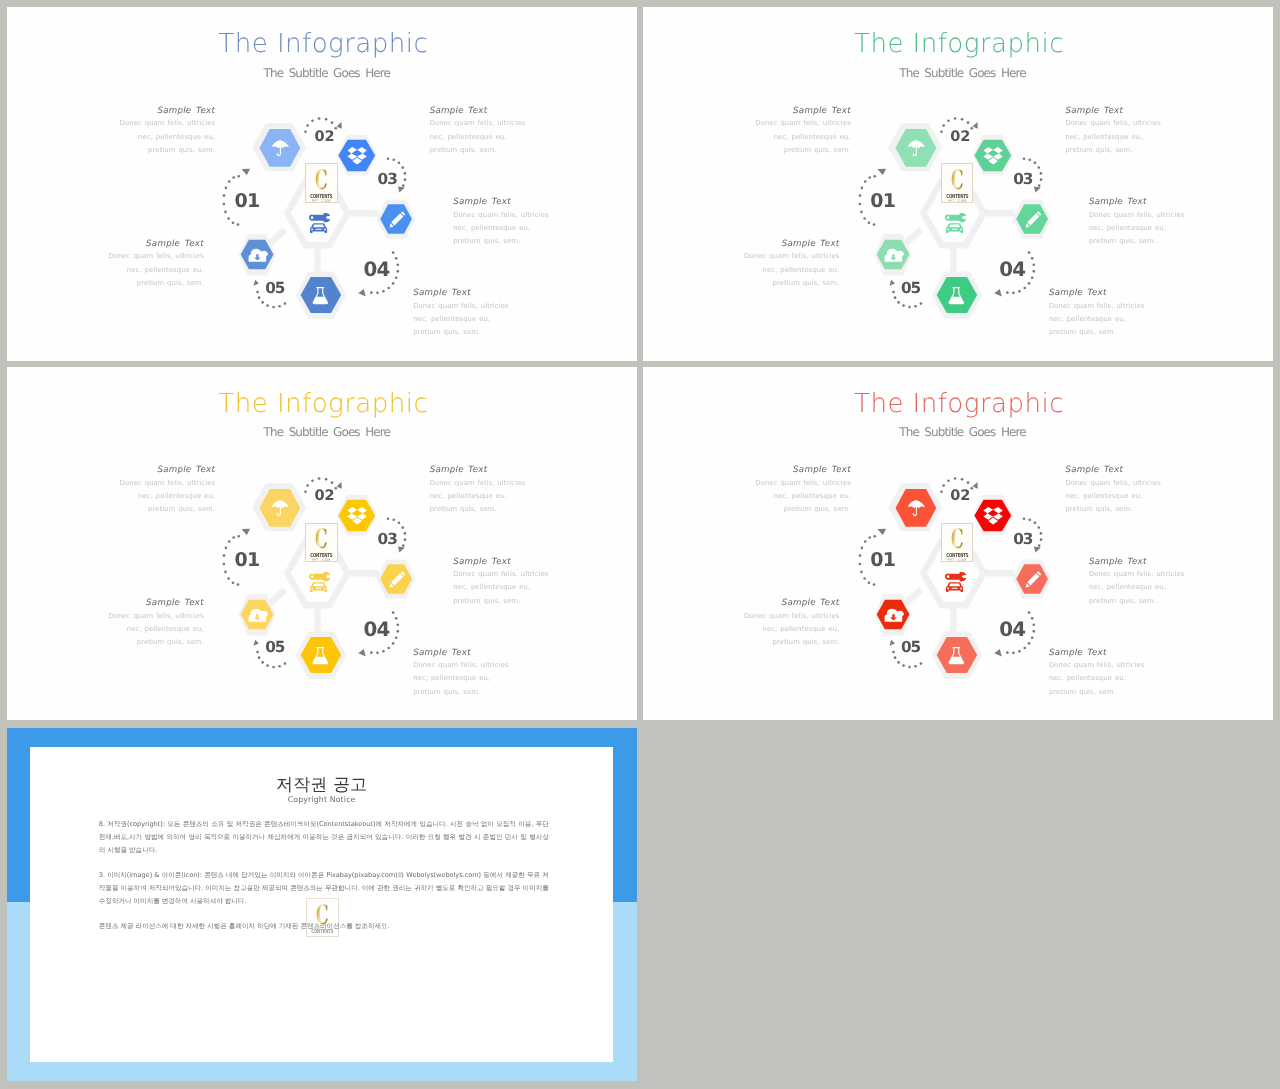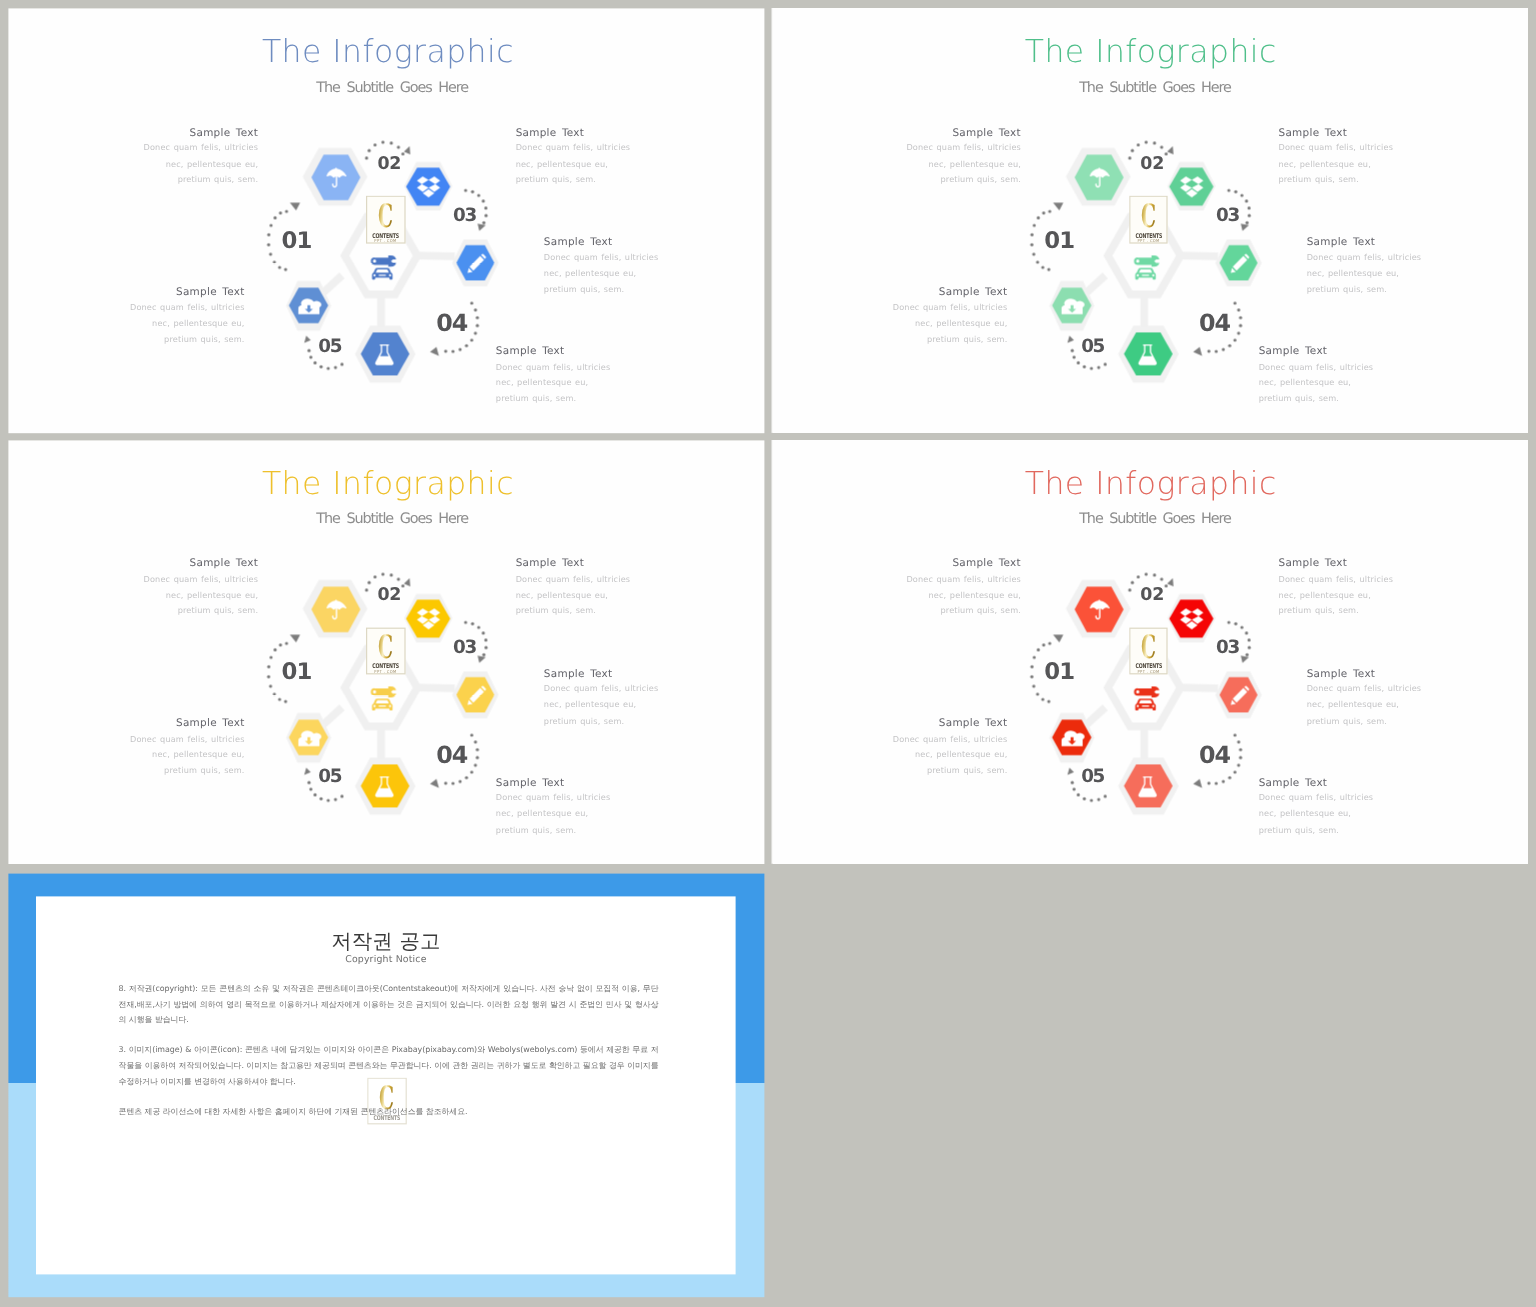--- a/index.html
+++ b/index.html
@@ -8,21 +8,21 @@
        font-family:"DejaVu Sans",sans-serif;overflow:hidden;
        -webkit-font-smoothing:antialiased;text-rendering:geometricPrecision;}
   .page{position:absolute;left:0;top:0;width:1280px;height:938px;}
   .slide{position:absolute;background:#fefefe;overflow:hidden;}
   .slide div{transform:translateZ(0);}
   .slide-title{position:absolute;left:0;right:0;text-align:center;
        font-weight:300;letter-spacing:0.4px;white-space:nowrap;transform:translateZ(0);}
   .slide-sub{position:absolute;left:0;right:0;text-align:center;
        color:#8d8d8d;white-space:nowrap;transform:translateZ(0);}
   .txtblk{position:absolute;transform:translateZ(0);}
-  .txtblk .h{color:#63636a;white-space:nowrap;}
+  .txtblk .h{color:#63636a;white-space:nowrap;font-style:italic;}
   .txtblk .l{color:#c4c4c6;white-space:nowrap;}
   .stepnum{position:absolute;color:#555557;font-weight:700;white-space:nowrap;
        transform:translateZ(0);}
   svg{display:block;overflow:visible;}
 </style>
 </head>
 <body>
 
 <div class="page" id="page">
     <div class="slide" style="left: 7.3px; top: 7.3px; width: 630px; height: 353.5px;">

